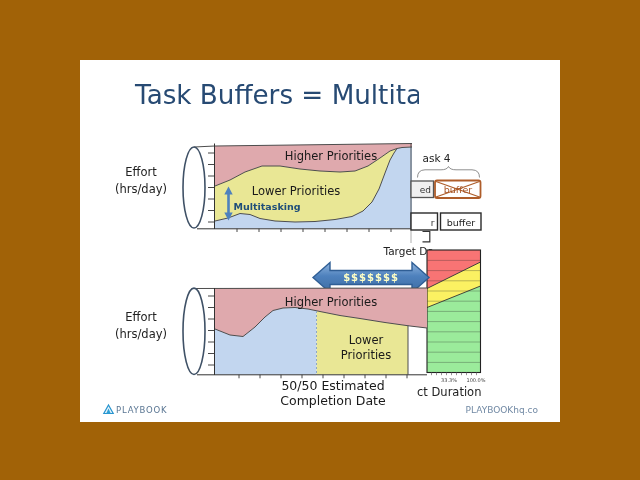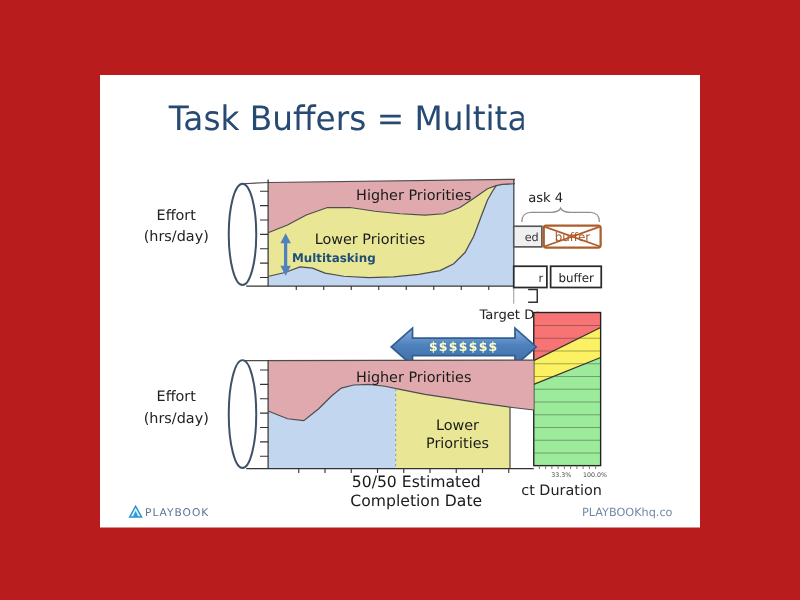--- a/index.html
+++ b/index.html
@@ -1,16 +1,16 @@
 <!DOCTYPE html>
 <html><head>
 <meta charset="utf-8">
 <style>
   html,body{margin:0;padding:0;background:#000;}
-  .stage{position:relative;width:640px;height:480px;background:#b91c1c;overflow:hidden;
+  .stage{position:relative;width:640px;height:480px;background:#a16207;overflow:hidden;
          font-family:"DejaVu Sans","Liberation Sans",sans-serif;}
   svg{position:absolute;left:0;top:0;}
   text{font-family:"DejaVu Sans","Liberation Sans",sans-serif;}
 </style>
 </head>
 <body>
 
 <div class="stage">
 <svg width="640" height="480" viewBox="0 0 640 480">
   <defs>

